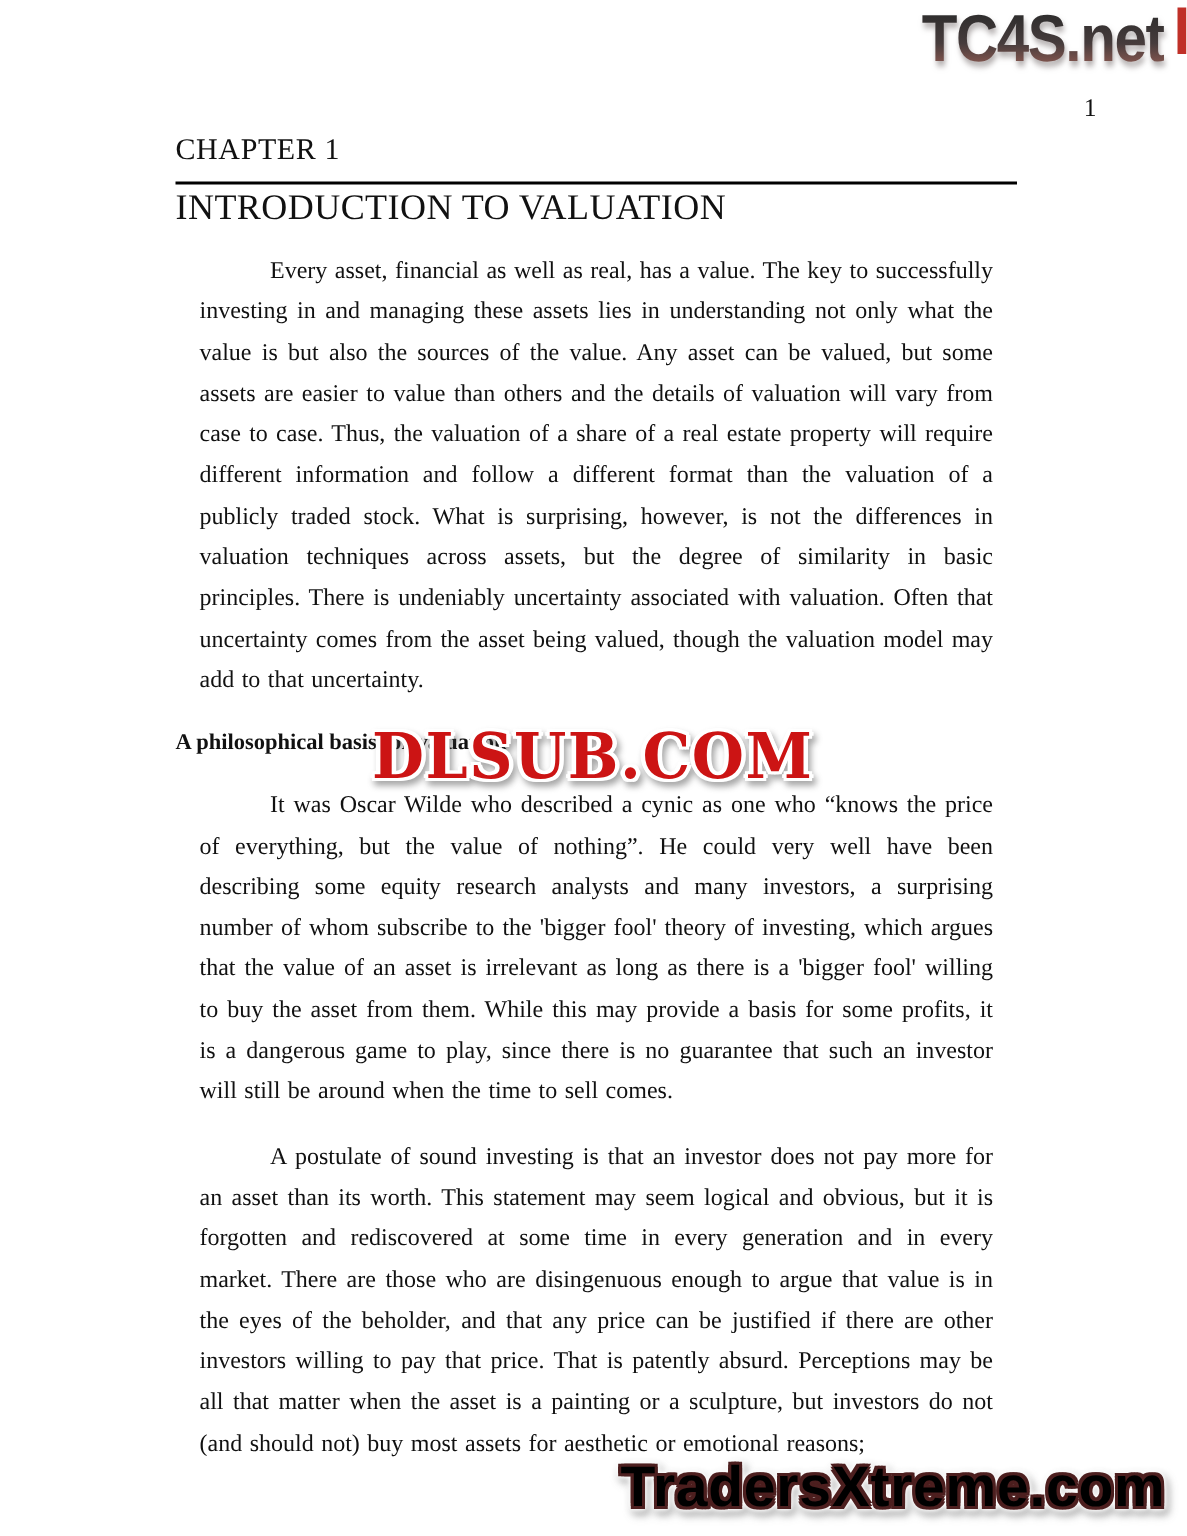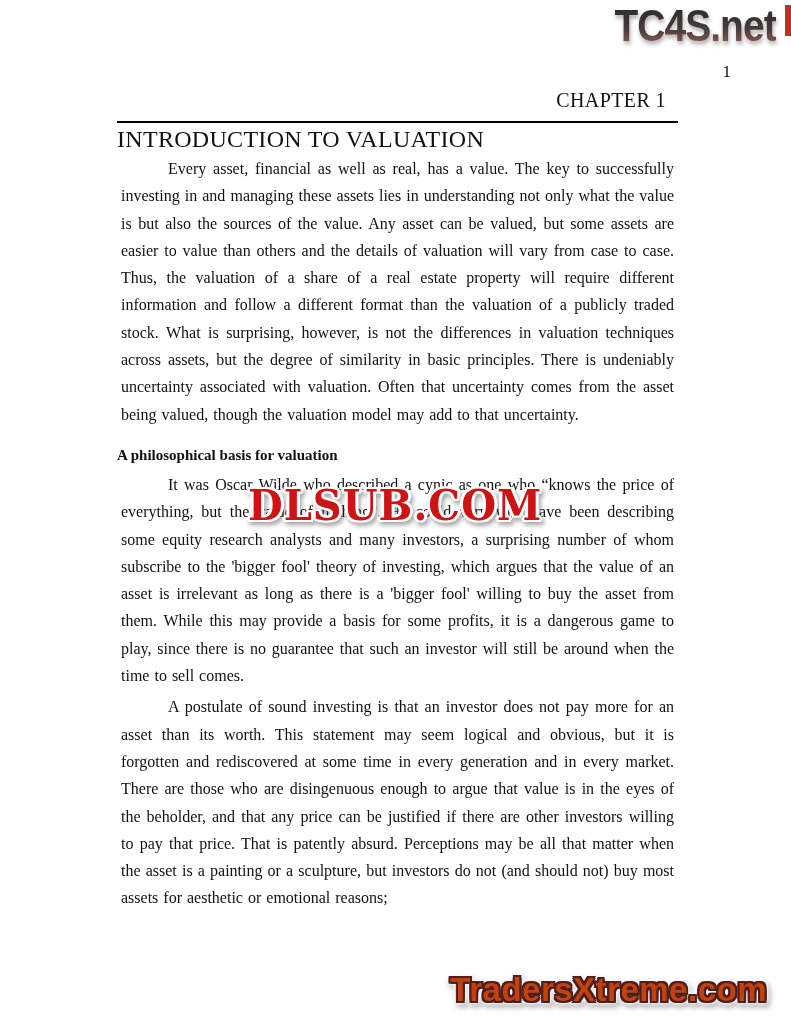--- a/index.html
+++ b/index.html
@@ -33,32 +33,32 @@
   .page-number{
     position:absolute;top:62px;right:60px;
     font-size:17px;
   }
 
   
   .column{
     position:absolute;left:117px;top:88px;width:561px;
   }
   .chapter{
-    font-size:20px;text-align:right;padding-right:12px;
+    font-size:20px;padding-right:12px;
     letter-spacing:.4px;line-height:24px;
   }
   .rule{
     border:0;border-top:2px solid #000;margin:9px 0 0 0;
   }
   .title{
     font-size:24px;font-weight:400;letter-spacing:.3px;
     margin:4px 0 3px 0;line-height:24px;
   }
   .column p{
-    margin:4px;font-size:16px;line-height:27.3px;
+    margin:16px;font-size:16px;line-height:27.3px;
     text-align:justify;text-indent:47px;word-spacing:1px;
   }
   .subheading{
     font-size:15px;font-weight:700;margin:15px 0 2px 0;line-height:24px;
   }
 
   
   .dlsub{
     position:absolute;left:248px;top:480px;z-index:5;
     font-family:"DejaVu Serif", serif;
@@ -68,24 +68,24 @@
     text-shadow:
       -2px 0 0 #fff, 2px 0 0 #fff, 0 -2px 0 #fff, 0 2px 0 #fff,
       -2px -2px 0 #fff, 2px -2px 0 #fff, -2px 2px 0 #fff, 2px 2px 0 #fff,
       -3px 0 0 #fff, 3px 0 0 #fff;
     filter:drop-shadow(2px 3px 2px rgba(60,60,60,.45));
     white-space:nowrap;
   }
 
   
   .traders{
-    position:absolute;right:24px;top:971px;z-index:5;
+    position:absolute;right:14px;top:971px;z-index:5;
     font-family:"Liberation Sans", sans-serif;
-    font-weight:700;font-size:33px;letter-spacing:.5px;
-    color:#c2410c;
+    font-weight:700;font-size:38px;letter-spacing:.5px;
+    color:#000000;
     text-shadow:
       -2px 0 0 #4d1f1f, 2px 0 0 #4d1f1f, 0 -2px 0 #4d1f1f, 0 2px 0 #4d1f1f,
       -2px -2px 0 #4d1f1f, 2px -2px 0 #4d1f1f, -2px 2px 0 #4d1f1f, 2px 2px 0 #4d1f1f;
     filter:drop-shadow(0 0 2px #fff) drop-shadow(0 0 1px #fff) drop-shadow(2px 3px 2px rgba(60,60,60,.4));
     white-space:nowrap;
   }
 </style>
 </head>
 <body>
 

